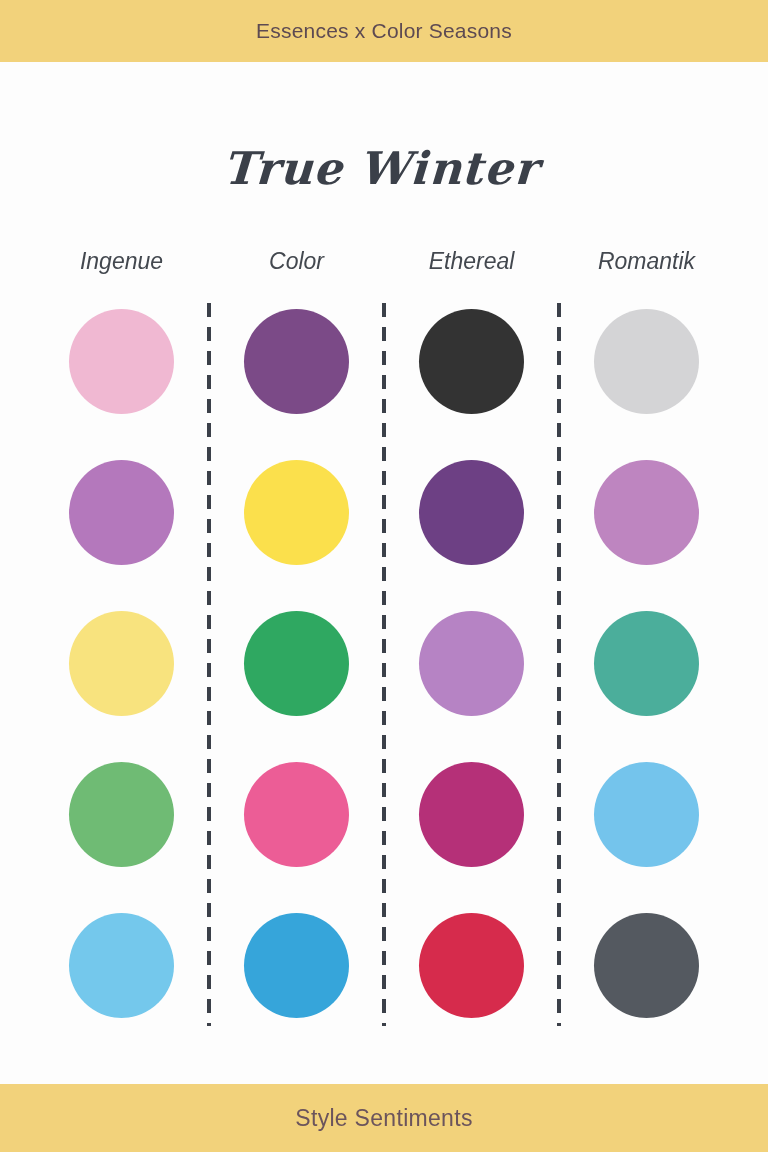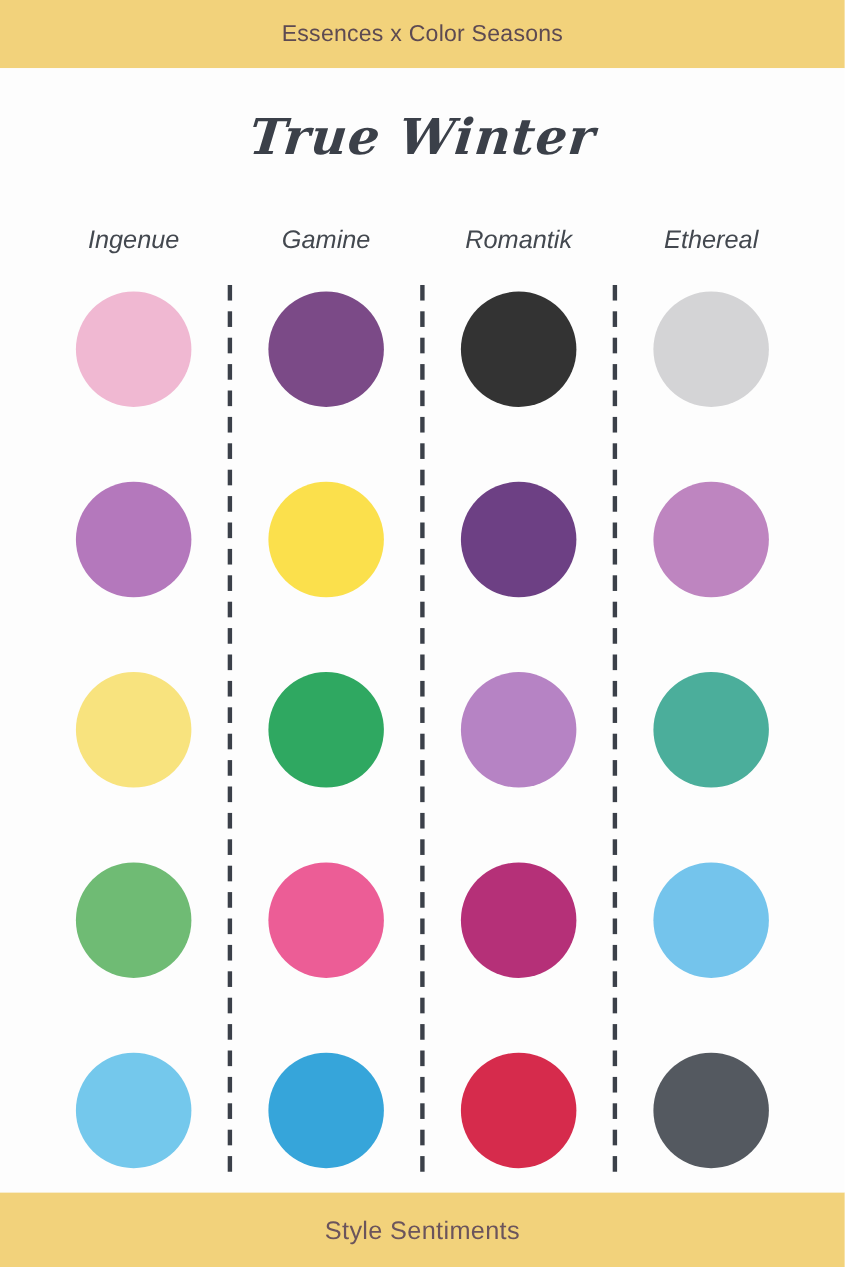--- a/index.html
+++ b/index.html
@@ -13,20 +13,21 @@
     font-family: "Liberation Sans", sans-serif;
     overflow: hidden;
   }
   .page {
     position: relative;
     width: 768px;
     height: 1152px;
     background: #fdfdfd;
     display: flex;
     flex-direction: column;
+    gap: 44px;
   }
 
   
   .header-bar {
     height: 62px;
     background: #f2d27b;
     display: flex;
     align-items: center;
     justify-content: center;
     flex: 0 0 auto;
@@ -168,23 +169,23 @@
   </div>
 
   <div class="body-area">
 
     <div class="season-title-wrap">
       <div class="season-title" style="color: rgb(59, 64, 73);">True Winter</div>
     </div>
 
     <div class="col-headers">
       <div class="col-header">Ingenue</div>
-      <div class="col-header">Gamine</div>
+      <div class="col-header">Color</div>
+      <div class="col-header">Ethereal</div>
       <div class="col-header">Romantik</div>
-      <div class="col-header">Ethereal</div>
     </div>
 
     <div class="grid-wrap">
 
       <div class="dividers">
         <div class="divider-cell">
           <div class="divider-line"></div>
         </div>
         <div class="divider-cell">
           <div class="divider-line"></div>

